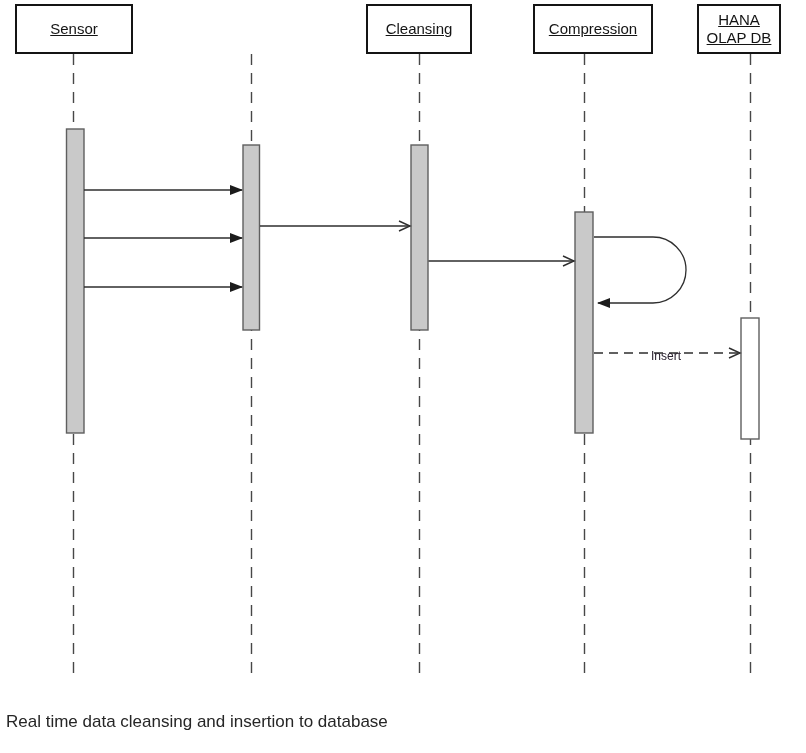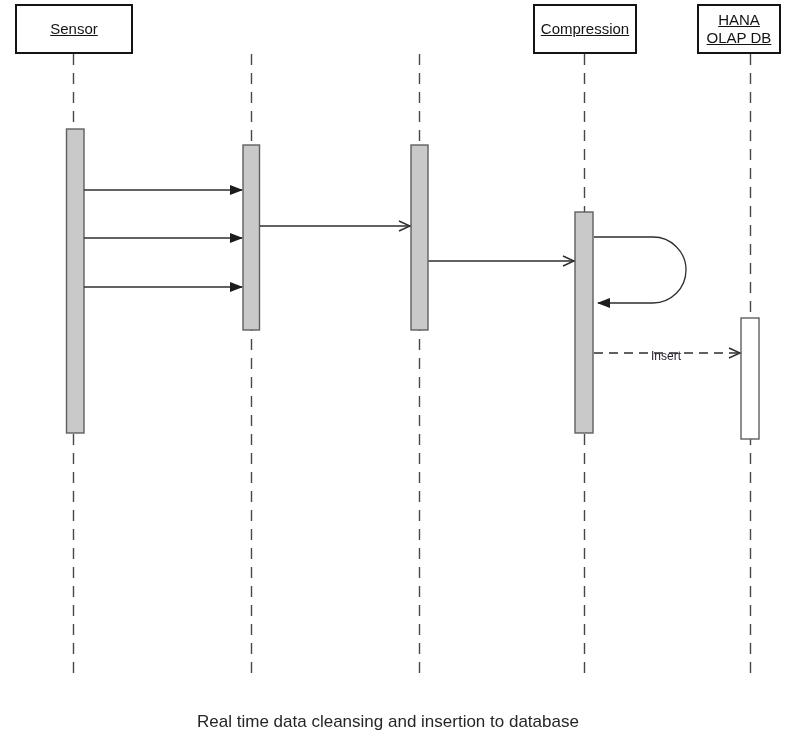--- a/index.html
+++ b/index.html
@@ -33,42 +33,41 @@
     font-size: 15px;
     line-height: 18px;
     color: #141414;
     text-decoration: underline;
     z-index: 3;
     padding: 0 6px;
   }
   .box-sensor      { left: 15px;  width: 118px; }
   .box-temp        { left: 199px; width: 106px; }
   .box-cleansing   { left: 366px; width: 106px; }
-  .box-compression { left: 533px; width: 104px; }
+  .box-compression { left: 533px; width: 120px; }
   .box-hana        { left: 697px; width: 84px; justify-content: flex-end; }
   .msg-label {
     position: absolute;
     font-size: 12px;
     color: #2b2230;
     z-index: 4;
     white-space: nowrap;
   }
   .label-insert {
     left: 630px;
     top: 335px;
     width: 72px;
     text-align: center;
     margin-top: 14px;
   }
   .caption {
     position: absolute;
-    left: 0;
+    left: 6px;
     top: 712px;
     width: 776px;
-    text-align: center;
     font-size: 17px;
     color: #262626;
     z-index: 3;
   }
 </style>
 </head>
 <body>
 
 <div class="canvas">
 
@@ -103,20 +102,23 @@
     <line x1="428.5" y1="261" x2="574" y2="261" stroke="#2e2e2e" stroke-width="1.3" marker-end="url(#arrow-open)"></line>
 
     <path d="M 594 237 H 653 A 33 33 0 0 1 686 270 A 33 33 0 0 1 653 303 H 598" fill="none" stroke="#2e2e2e" stroke-width="1.3" marker-end="url(#arrow-filled)"></path>
 
     <line x1="594" y1="353" x2="740" y2="353" stroke="#2e2e2e" stroke-width="1.6" stroke-dasharray="9,6" marker-end="url(#arrow-open)"></line>
   </svg>
 
   <div class="lifeline-box box-sensor">
     <span>Sensor</span>
   </div>
+  <div class="lifeline-box box-cleansing">
+    <span>Cleansing</span>
+  </div>
   <div class="lifeline-box box-compression">
     <span>Compression</span>
   </div>
   <div class="lifeline-box box-hana">
     <span>HANA OLAP DB</span>
   </div>
 
   <div class="msg-label label-insert">Insert</div>
 
   <div class="caption">Real time data cleansing and insertion to database</div>

